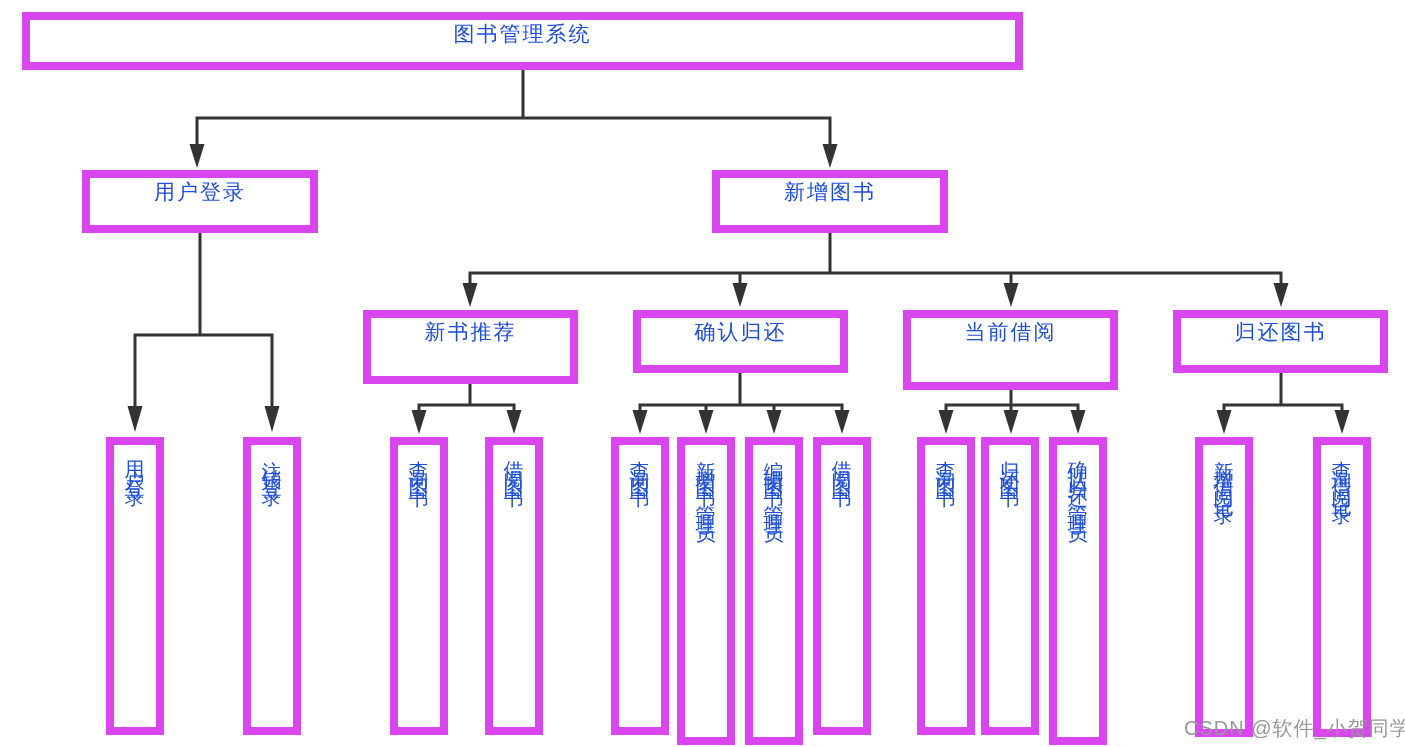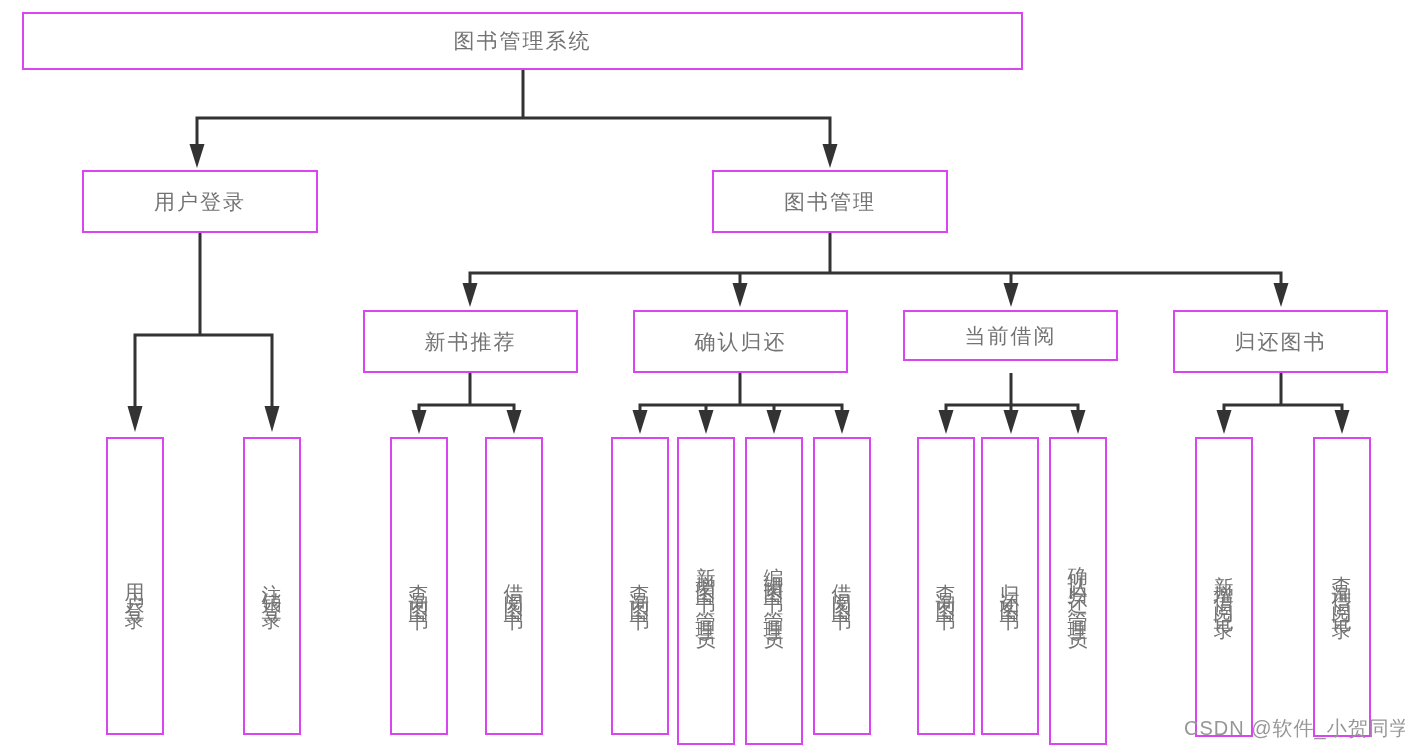--- a/index.html
+++ b/index.html
@@ -4,22 +4,22 @@
 <style>
   html,body{margin:0;padding:0;background:#ffffff;}
   .canvas{
     position:relative;width:1405px;height:747px;background:#ffffff;
     font-family:"Liberation Sans","DejaVu Sans",sans-serif;overflow:hidden;
   }
   .connectors{position:absolute;left:0;top:0;width:1405px;height:747px;}
   .connectors path{fill:none;stroke:#333333;stroke-width:3;}
   .connectors polygon{fill:#333333;stroke:none;}
   .box{
-    position:absolute;box-sizing:border-box;border:2px solid #d946ef;background:#ffffff;
-    display:flex;align-items:center;justify-content:center;color:#737373;
+    position:absolute;box-sizing:border-box;border:8px solid #d946ef;background:#ffffff;
+    display:flex;justify-content:center;color:#1d4ed8;
   }
   .h{font-size:21px;letter-spacing:2px;white-space:nowrap;}
   .v{font-size:20px;}
   .v .label{
     writing-mode:vertical-rl;text-orientation:mixed;
     letter-spacing:9px;line-height:1;
   }
   .watermark{
     position:absolute;left:1184px;top:715px;
     font-size:20px;letter-spacing:1px;color:#979797;white-space:nowrap;
@@ -74,30 +74,30 @@
   </svg>
 
   <div class="box h" style="left:22px;top:12px;width:1001px;height:58px">
     <span class="label">图书管理系统</span>
   </div>
 
   <div class="box h" style="left:82px;top:170px;width:236px;height:63px">
     <span class="label">用户登录</span>
   </div>
   <div class="box h" style="left:712px;top:170px;width:236px;height:63px">
-    <span class="label">图书管理</span>
+    <span class="label">新增图书</span>
   </div>
 
-  <div class="box h" style="left:363px;top:310px;width:215px;height:63px">
+  <div class="box h" style="left:363px;top:310px;width:215px;height:74px">
     <span class="label">新书推荐</span>
   </div>
   <div class="box h" style="left:633px;top:310px;width:215px;height:63px">
     <span class="label">确认归还</span>
   </div>
-  <div class="box h" style="left:903px;top:310px;width:215px;height:51px">
+  <div class="box h" style="left:903px;top:310px;width:215px;height:80px">
     <span class="label">当前借阅</span>
   </div>
   <div class="box h" style="left:1173px;top:310px;width:215px;height:63px">
     <span class="label">归还图书</span>
   </div>
 
   <div class="box v" style="left:106px;top:437px;width:58px;height:298px">
     <span class="label">用户登录</span>
   </div>
   <div class="box v" style="left:243px;top:437px;width:58px;height:298px">

